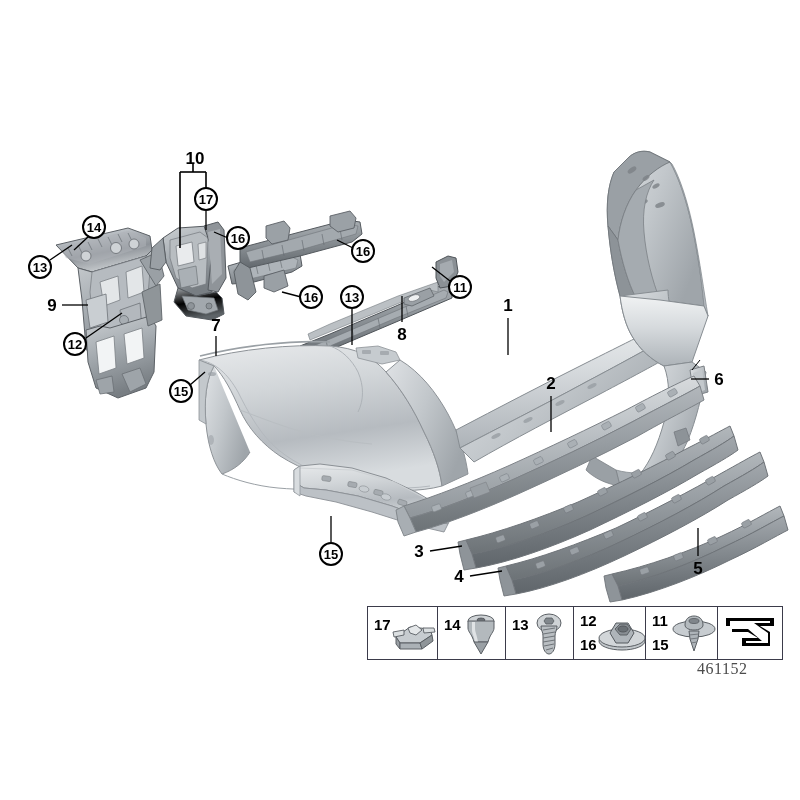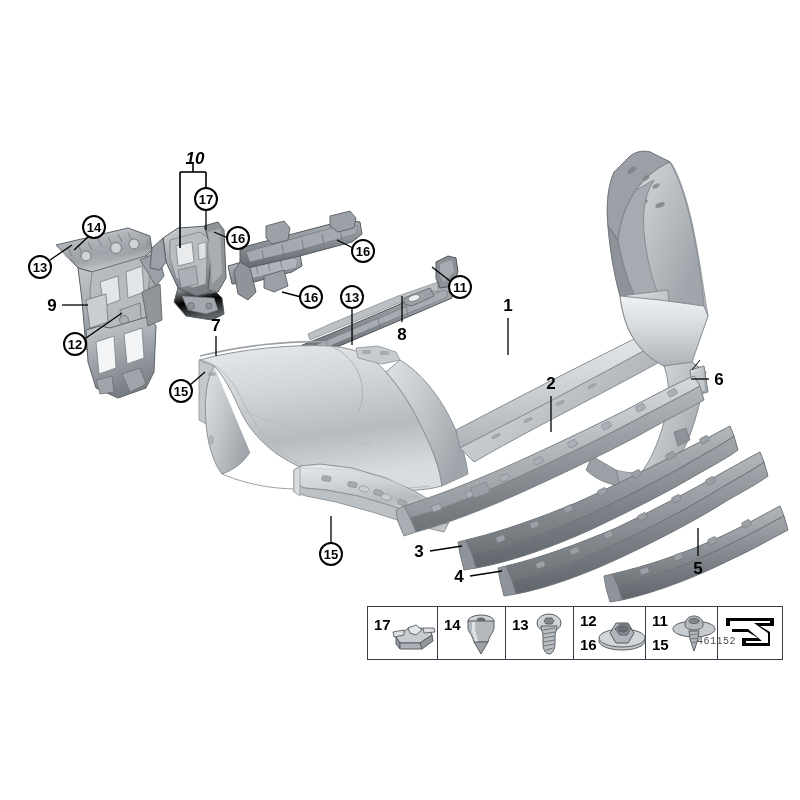--- a/index.html
+++ b/index.html
@@ -74,23 +74,23 @@
     font-size: 15px;
     color: #000000;
     line-height: 1;
   }
   .legend-icon {
     position: absolute;
   }
   #drawing-number {
     position: absolute;
     left: 697px;
-    top: 636px;
-    font-family: Liberation Mono, monospace;
-    font-size: 10px;
+    top: 660px;
+    font-family: Liberation Serif, serif;
+    font-size: 16px;
     color: #4c4c4c;
     letter-spacing: 0.5px;
     user-select: none;
   }
 </style>
 </head>
 <body>
 
 <div id="sheet">
 
@@ -464,21 +464,21 @@
   <div id="callout-layer">
       <div class="plain-num" style="left: 508px; top: 305px;">1</div>
       <div class="plain-num" style="left: 551px; top: 383px;">2</div>
       <div class="plain-num" style="left: 419px; top: 551px;">3</div>
       <div class="plain-num" style="left: 459px; top: 576px;">4</div>
       <div class="plain-num" style="left: 698px; top: 568px;">5</div>
       <div class="plain-num" style="left: 719px; top: 379px;">6</div>
       <div class="plain-num" style="left: 216px; top: 325px;">7</div>
       <div class="plain-num" style="left: 402px; top: 334px;">8</div>
       <div class="plain-num" style="left: 52px; top: 305px;">9</div>
-      <div class="plain-num" style="left: 195px; top: 158px; font-style: italic;">10</div>
+      <div class="plain-num" style="left: 195px; top: 158px;">10</div>
       <div class="circ-num" style="left: 460px; top: 287px;">11</div>
       <div class="circ-num" style="left: 75px; top: 344px;">12</div>
       <div class="circ-num" style="left: 40px; top: 267px;">13</div>
       <div class="circ-num" style="left: 352px; top: 297px;">13</div>
       <div class="circ-num" style="left: 94px; top: 227px;">14</div>
       <div class="circ-num" style="left: 181px; top: 391px;">15</div>
       <div class="circ-num" style="left: 331px; top: 554px;">15</div>
       <div class="circ-num" style="left: 238px; top: 238px;">16</div>
       <div class="circ-num" style="left: 311px; top: 297px;">16</div>
       <div class="circ-num" style="left: 363px; top: 251px;">16</div>

